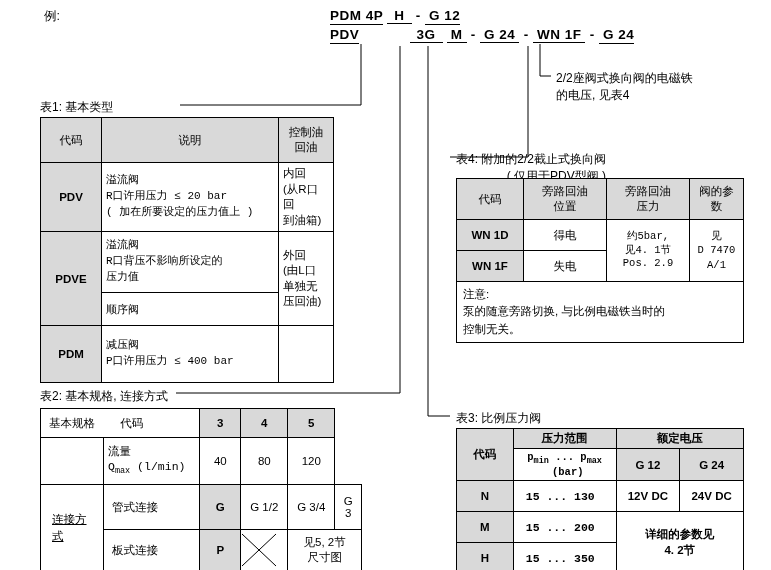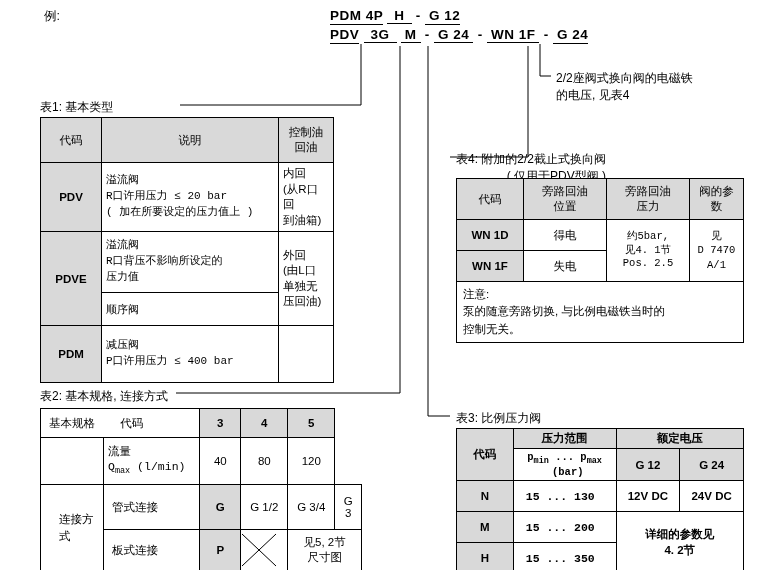--- a/index.html
+++ b/index.html
@@ -73,21 +73,21 @@
 
 <div class="abs" id="code-line1">
   <span class="ul">PDM 4P</span>
   <span style="padding:0 7px;" class="ul">H</span>
   <span>-</span>
   <span class="ul" style="padding-left:4px;">G 12</span>
 </div>
 
 <div class="abs" id="code-line2">
   <span class="ul">PDV</span>
-  <span class="ul" style="padding:0 7px;">3G</span>
+  <span class="ul" style="padding:0 7px;margin-left:46px;">3G</span>
   <span class="ul" style="padding:0 4px;">M</span>
   <span>-</span>
   <span class="ul" style="padding:0 4px;">G 24</span>
   <span>-</span>
   <span class="ul" style="padding:0 4px;">WN 1F</span>
   <span>-</span>
   <span class="ul" style="padding-left:4px;">G 24</span>
 </div>
 
 <div class="abs" id="note4" style="white-space:pre-line;">2/2座阀式换向阀的电磁铁
@@ -151,21 +151,21 @@
     <tr>
       <td style="width:54px;border-right:none;"></td>
       <td class="l" style="height:42px;line-height:1.3;">
         流量<br><span class="mono">Q<span class="sub">max</span> (l/min)</span>
       </td>
       <td class="c">40</td>
       <td class="c">80</td>
       <td class="c">120</td>
     </tr>
     <tr>
-      <td rowspan="2" class="l" style="white-space:pre-line;line-height:1.4;padding-left:18px;">连接方
+      <td rowspan="2" class="l" style="white-space:pre-line;line-height:1.4;padding-left:11px;text-decoration:underline;">连接方
 式</td>
       <td class="l" style="height:40px;border-right:none;padding-left:8px;margin-top:38px;">管式连接</td>
       <td class="gray c bold" style="border-left:1px solid #000;">G</td>
       <td class="c" colspan="0">G 1/2</td>
       <td class="c">G 3/4</td>
       <td class="c">G 3</td>
     </tr>
     <tr>
       <td class="l" style="height:36px;border-right:none;padding-left:8px;">板式连接</td>
       <td class="gray c bold" style="border-left:1px solid #000;">P</td>
@@ -228,21 +228,21 @@
 位置</td>
       <td class="gray c" style="width:74px;white-space:pre-line;line-height:1.3;">旁路回油
 压力</td>
       <td class="gray c">阀的参数</td>
     </tr>
     <tr>
       <td class="gray c bold" style="height:26px;">WN 1D</td>
       <td class="c">得电</td>
       <td class="c mono" rowspan="2" style="white-space:pre-line;line-height:1.3;font-size:10.5px;">约5bar,
 见4. 1节
-Pos. 2.5</td>
+Pos. 2.9</td>
       <td class="c mono" rowspan="2" style="white-space:pre-line;line-height:1.35;font-size:10.5px;">见
 D 7470 A/1</td>
     </tr>
     <tr>
       <td class="gray c bold" style="height:26px;">WN 1F</td>
       <td class="c">失电</td>
     </tr>
     <tr>
       <td colspan="4" class="l" style="height:48px;white-space:pre-line;line-height:1.5;padding:4px 6px;">注意:
 泵的随意旁路切换, 与比例电磁铁当时的

